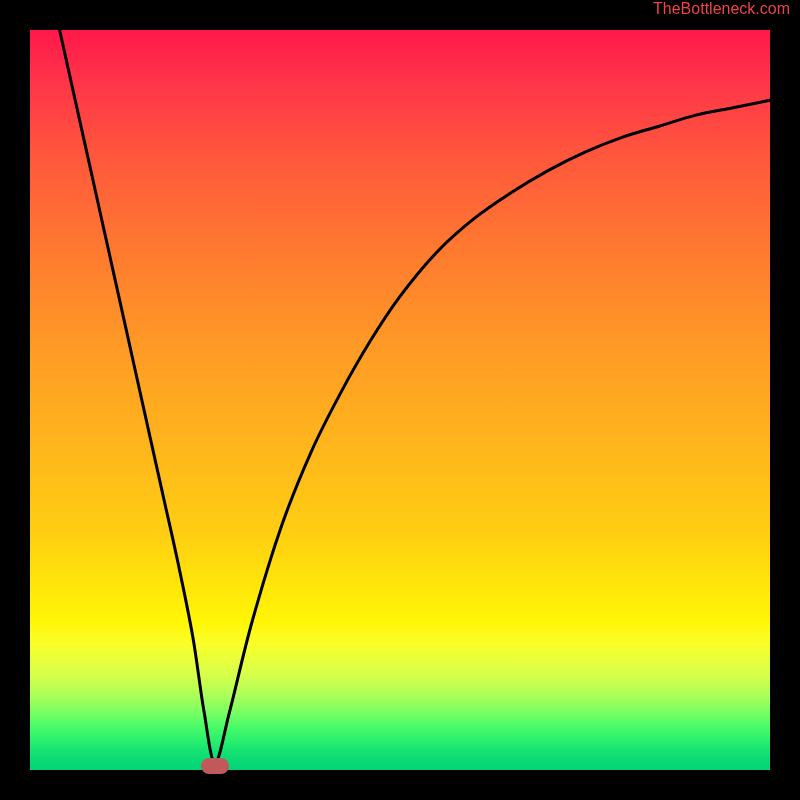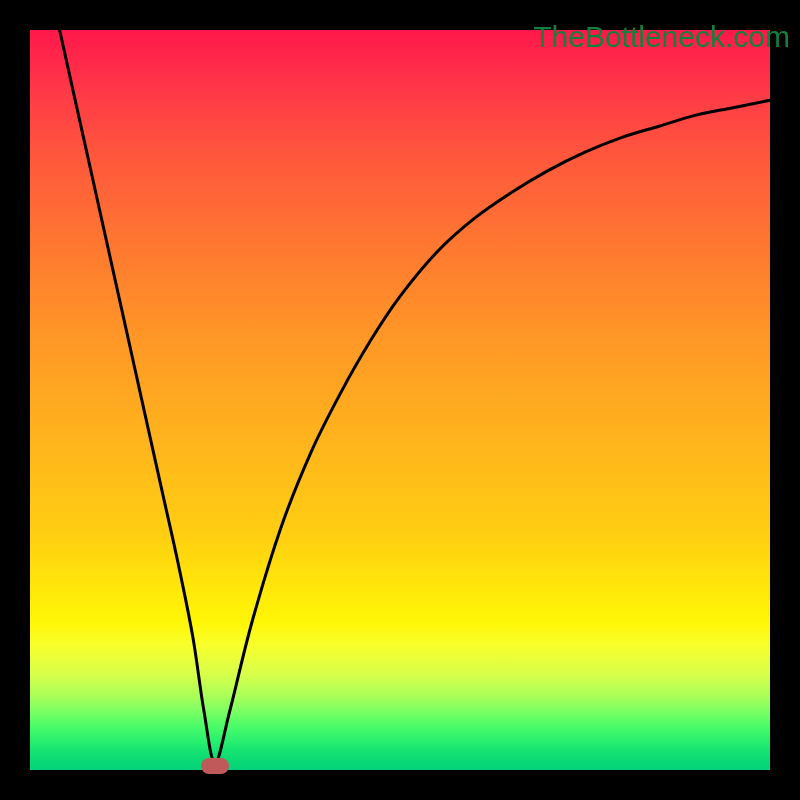--- a/index.html
+++ b/index.html
@@ -39,24 +39,24 @@
       #7dff62 92%,
       #4cfb68 94%,
       #2af06e 96%,
       #14e272 97.5%,
       #08d876 99%,
       #04d278 100%
     );
   }
   .watermark {
     position: absolute;
-    top: 20px;
+    top: 0;
     right: 10px;
-    color: #15803d;
-    font-size: 30px;
+    color: #ef4444;
+    font-size: 16px;
     font-weight: 500;
     letter-spacing: 0px;
     z-index: 5;
   }
   svg.curve {
     position: absolute;
     left: 0;
     top: 0;
     width: 740px;
     height: 740px;

